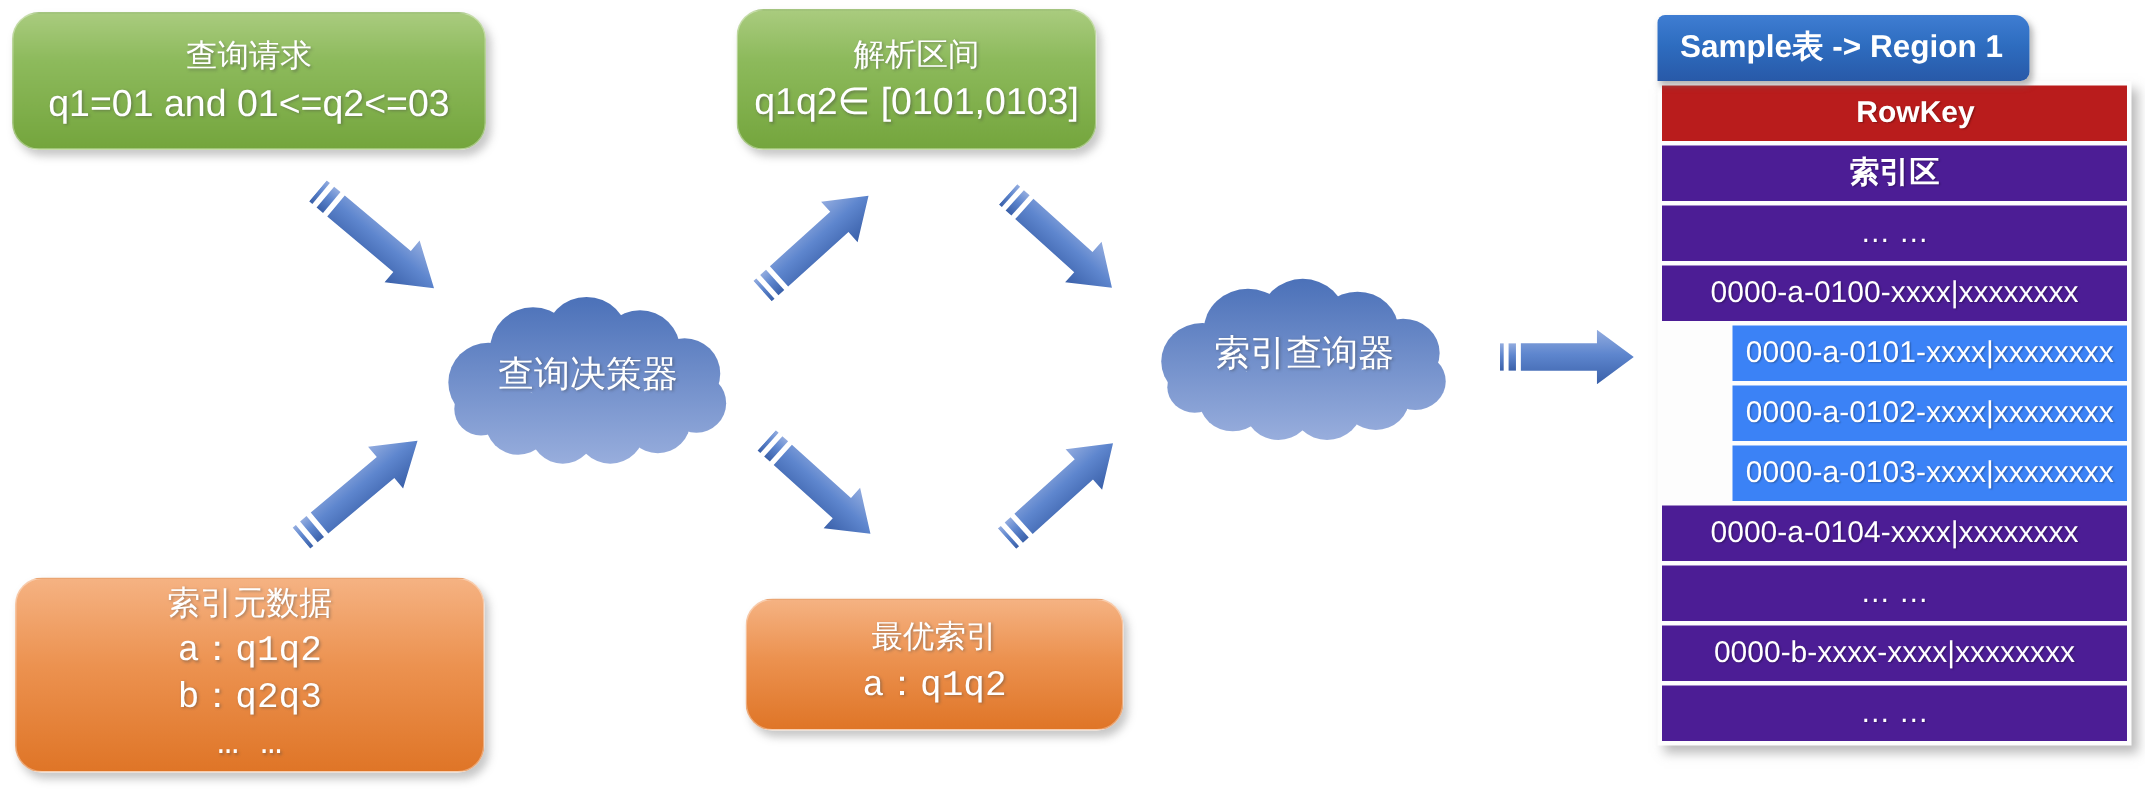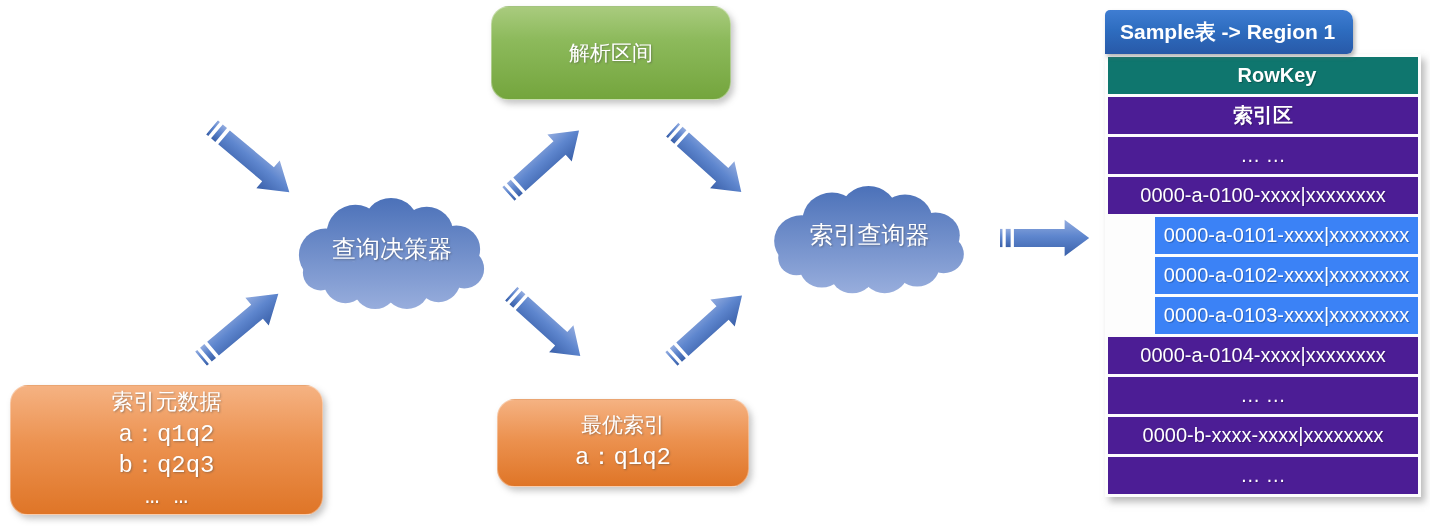--- a/index.html
+++ b/index.html
@@ -61,35 +61,40 @@
   .tbody{
     background:#fdfdfd;padding:3px;position:relative;z-index:1;
     box-shadow:4px 5px 7px rgba(120,120,120,.5);
   }
   .t-row{
     height:37px;line-height:37px;margin-bottom:3px;text-align:center;
     color:#fff;font-size:20px;white-space:nowrap;
     text-shadow:1px 1px 1px rgba(0,0,0,.25);
   }
   .t-row:last-child{margin-bottom:0;}
-  .t-row.green{background:#0f766e;padding-left:28px;}
+  .t-row.green{background:#b91c1c;padding-left:28px;}
   .t-row.orange{background:#4c1d95;}
   .t-row.blue{background:#3b82f6;margin-left:47px;}
   .t-row.bold{font-weight:bold;}
 
   #arrow-layer{position:absolute;inset:0;pointer-events:none;}
 </style>
 </head>
 <body>
 
 <div class="stage">
 
+  <div class="pbox green" id="box-query-request">
+    <div class="t1">查询请求</div>
+    <div class="t2">q1=01 and 01&lt;=q2&lt;=03</div>
+  </div>
 
   <div class="pbox green" id="box-parsed-range">
     <div class="t1">解析区间</div>
+    <div class="t2">q1q2∈ [0101,0103]</div>
   </div>
 
   <div class="pbox orange" id="box-index-metadata">
     <div class="t1">索引元数据</div>
     <div class="t2">a：q1q2</div>
     <div class="t2">b：q2q3</div>
     <div class="t2">… …</div>
   </div>
 
   <div class="pbox orange" id="box-best-index">

